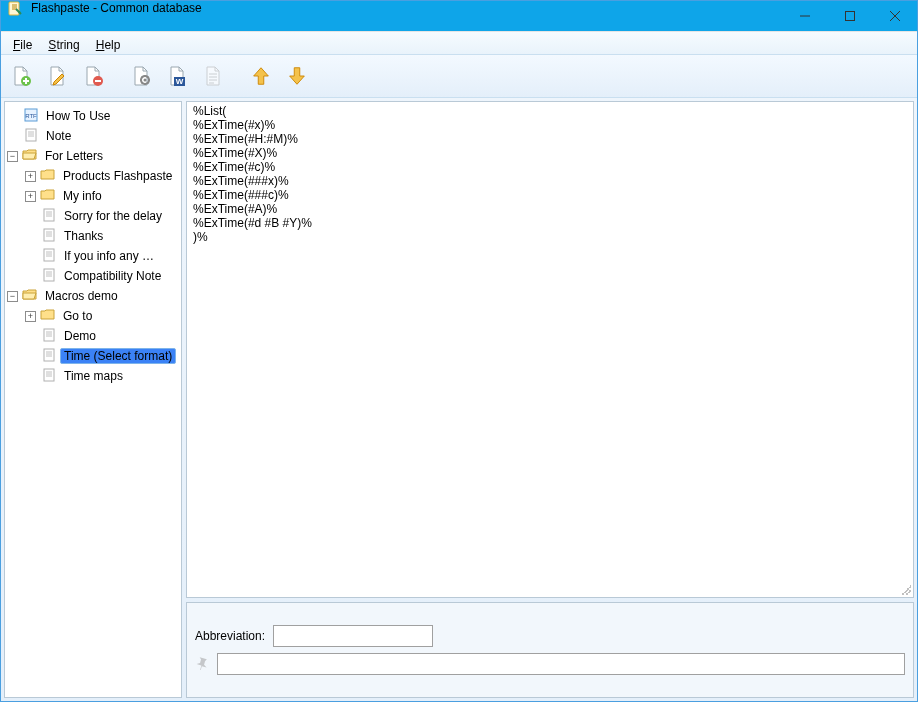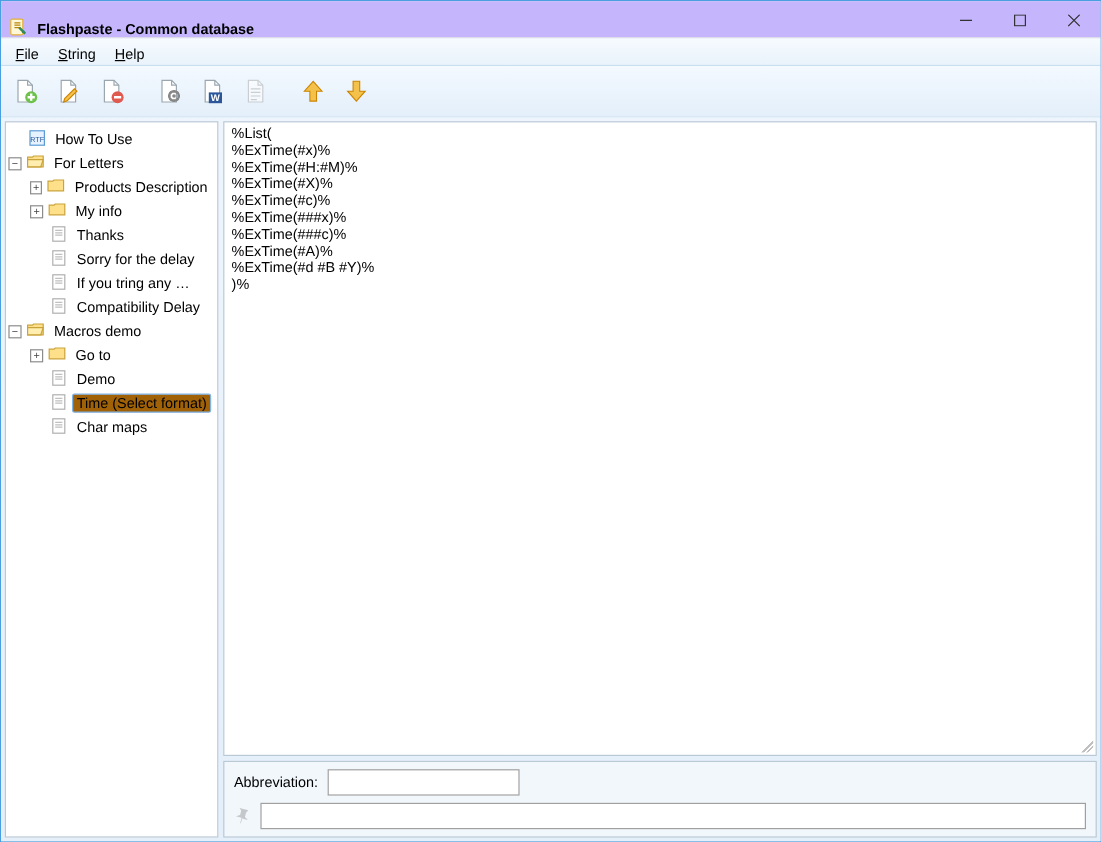--- a/index.html
+++ b/index.html
@@ -15,24 +15,23 @@
     border: 1px solid #4a9fe0;
     box-sizing: border-box;
     display: flex;
     flex-direction: column;
     background: #fff;
   }
   
   .titlebar {
     height: 30px;
     display: flex;
-    align-items: flex-end;
-    background: #c4b5fd;
+    align-items: flex-start;
+    background: #0ea5e9;
     border-bottom: 1px solid #e5e5e5;
-    font-weight: bold;
   }
   .titlebar .app-icon {
     width: 16px; height: 16px; margin: 0 6px;
   }
   .titlebar .title {
     flex: 1;
     font-size: 12px;
     color: #000;
     padding-left: 2px;
   }
@@ -116,21 +115,21 @@
     content: "";
     position: absolute;
     right: 2px; bottom: 2px;
     width: 10px; height: 10px;
     background:
       linear-gradient(135deg, transparent 50%, #c0c0c0 50%, #c0c0c0 60%, transparent 60%, transparent 70%, #c0c0c0 70%, #c0c0c0 80%, transparent 80%);
   }
   .bottom-panel {
     background: #f2f7fc;
     border: 1px solid #b9c9d6;
-    padding: 6px 8px;
+    padding: 22px 8px;
     display: flex;
     flex-direction: column;
     gap: 6px;
   }
   .abbr-row { display: flex; align-items: center; gap: 8px; }
   .abbr-row label { font-size: 12px; }
   .abbr-row input {
     width: 150px;
     height: 20px;
     border: 1px solid #a0a0a0;
@@ -159,21 +158,21 @@
     height: 20px;
     gap: 4px;
     padding-right: 4px;
   }
   .node .label {
     padding: 0 3px;
     border: 1px solid transparent;
     border-radius: 2px;
   }
   .node.selected .label {
-    background: #a16207;
+    background: #3b82f6;
     border: 1px solid #7eb4ea;
   }
   .toggle {
     width: 11px; height: 11px;
     border: 1px solid #8c8c8c;
     background: #fff;
     display: inline-flex;
     align-items: center; justify-content: center;
     font-size: 9px; line-height: 9px;
     color: #444;
@@ -294,84 +293,94 @@
             <span class="spacer-toggle"></span>
             <span><svg width="14" height="14">
                   <rect x="1" y="1" width="12" height="12" fill="#e6f2ff" stroke="#5a9bd5"></rect>
                   <text x="7" y="10" font-size="6" fill="#2b579a" text-anchor="middle">RTF</text>
                 </svg></span>
             <span class="label">How To Use</span>
           </div>
         </li>
         <li>
           <div class="node">
+            <span class="spacer-toggle"></span>
+            <span><svg width="14" height="14">
+                  <rect x="2" y="1" width="10" height="12" fill="#fff" stroke="#b0b0b0"></rect>
+                  <path d="M4 4h6M4 6h6M4 8h6" stroke="#c0c0c0"></path>
+                </svg></span>
+            <span class="label">Note</span>
+          </div>
+        </li>
+        <li>
+          <div class="node">
             <span class="toggle">−</span>
             <span><svg width="15" height="13">
                   <path d="M1 3h4l1-1h8v9H1z" fill="#ffe08a" stroke="#caa33a"></path>
                   <path d="M1 5h13l-2 6H1z" fill="#ffeeb0" stroke="#caa33a"></path>
                 </svg></span>
             <span class="label">For Letters</span>
           </div>
           <ul>
             <li>
               <div class="node">
                 <span class="toggle">+</span>
                 <span><svg width="15" height="13">
                       <path d="M1 3h4l1-1h8v9H1z" fill="#ffe08a" stroke="#caa33a"></path>
                     </svg></span>
-                <span class="label">Products Description</span>
+                <span class="label">Products Flashpaste</span>
               </div>
             </li>
             <li>
               <div class="node">
                 <span class="toggle">+</span>
                 <span><svg width="15" height="13">
                       <path d="M1 3h4l1-1h8v9H1z" fill="#ffe08a" stroke="#caa33a"></path>
                     </svg></span>
                 <span class="label">My info</span>
               </div>
             </li>
             <li>
                 <div class="node">
                   <span class="spacer-toggle"></span>
                   <span><svg width="14" height="14">
                       <rect x="2" y="1" width="10" height="12" fill="#fff" stroke="#b0b0b0"></rect>
                       <path d="M4 4h6M4 6h6M4 8h6" stroke="#c0c0c0"></path>
                     </svg></span>
+                  <span class="label">Sorry for the delay</span>
+                </div>
+              </li>
+            <li>
+                <div class="node">
+                  <span class="spacer-toggle"></span>
+                  <span><svg width="14" height="14">
+                      <rect x="2" y="1" width="10" height="12" fill="#fff" stroke="#b0b0b0"></rect>
+                      <path d="M4 4h6M4 6h6M4 8h6" stroke="#c0c0c0"></path>
+                    </svg></span>
                   <span class="label">Thanks</span>
                 </div>
               </li>
             <li>
                 <div class="node">
                   <span class="spacer-toggle"></span>
                   <span><svg width="14" height="14">
                       <rect x="2" y="1" width="10" height="12" fill="#fff" stroke="#b0b0b0"></rect>
                       <path d="M4 4h6M4 6h6M4 8h6" stroke="#c0c0c0"></path>
                     </svg></span>
-                  <span class="label">Sorry for the delay</span>
-                </div>
-              </li>
-            <li>
-                <div class="node">
-                  <span class="spacer-toggle"></span>
-                  <span><svg width="14" height="14">
-                      <rect x="2" y="1" width="10" height="12" fill="#fff" stroke="#b0b0b0"></rect>
-                      <path d="M4 4h6M4 6h6M4 8h6" stroke="#c0c0c0"></path>
-                    </svg></span>
-                  <span class="label">If you tring any …</span>
-                </div>
-              </li>
-            <li>
-                <div class="node">
-                  <span class="spacer-toggle"></span>
-                  <span><svg width="14" height="14">
-                      <rect x="2" y="1" width="10" height="12" fill="#fff" stroke="#b0b0b0"></rect>
-                      <path d="M4 4h6M4 6h6M4 8h6" stroke="#c0c0c0"></path>
-                    </svg></span>
-                  <span class="label">Compatibility Delay</span>
+                  <span class="label">If you info any …</span>
+                </div>
+              </li>
+            <li>
+                <div class="node">
+                  <span class="spacer-toggle"></span>
+                  <span><svg width="14" height="14">
+                      <rect x="2" y="1" width="10" height="12" fill="#fff" stroke="#b0b0b0"></rect>
+                      <path d="M4 4h6M4 6h6M4 8h6" stroke="#c0c0c0"></path>
+                    </svg></span>
+                  <span class="label">Compatibility Note</span>
                 </div>
               </li>
           </ul>
         </li>
         <li>
           <div class="node">
             <span class="toggle">−</span>
             <span><svg width="15" height="13">
                   <path d="M1 3h4l1-1h8v9H1z" fill="#ffe08a" stroke="#caa33a"></path>
                   <path d="M1 5h13l-2 6H1z" fill="#ffeeb0" stroke="#caa33a"></path>
@@ -408,21 +417,21 @@
                   <span class="label">Time (Select format)</span>
                 </div>
               </li>
             <li>
                 <div class="node">
                   <span class="spacer-toggle"></span>
                   <span><svg width="14" height="14">
                       <rect x="2" y="1" width="10" height="12" fill="#fff" stroke="#b0b0b0"></rect>
                       <path d="M4 4h6M4 6h6M4 8h6" stroke="#c0c0c0"></path>
                     </svg></span>
-                  <span class="label">Char maps</span>
+                  <span class="label">Time maps</span>
                 </div>
               </li>
           </ul>
         </li>
       </ul>
     </div>
 
     <div class="right-side">
       <div class="content-panel">%List(
 %ExTime(#x)%

